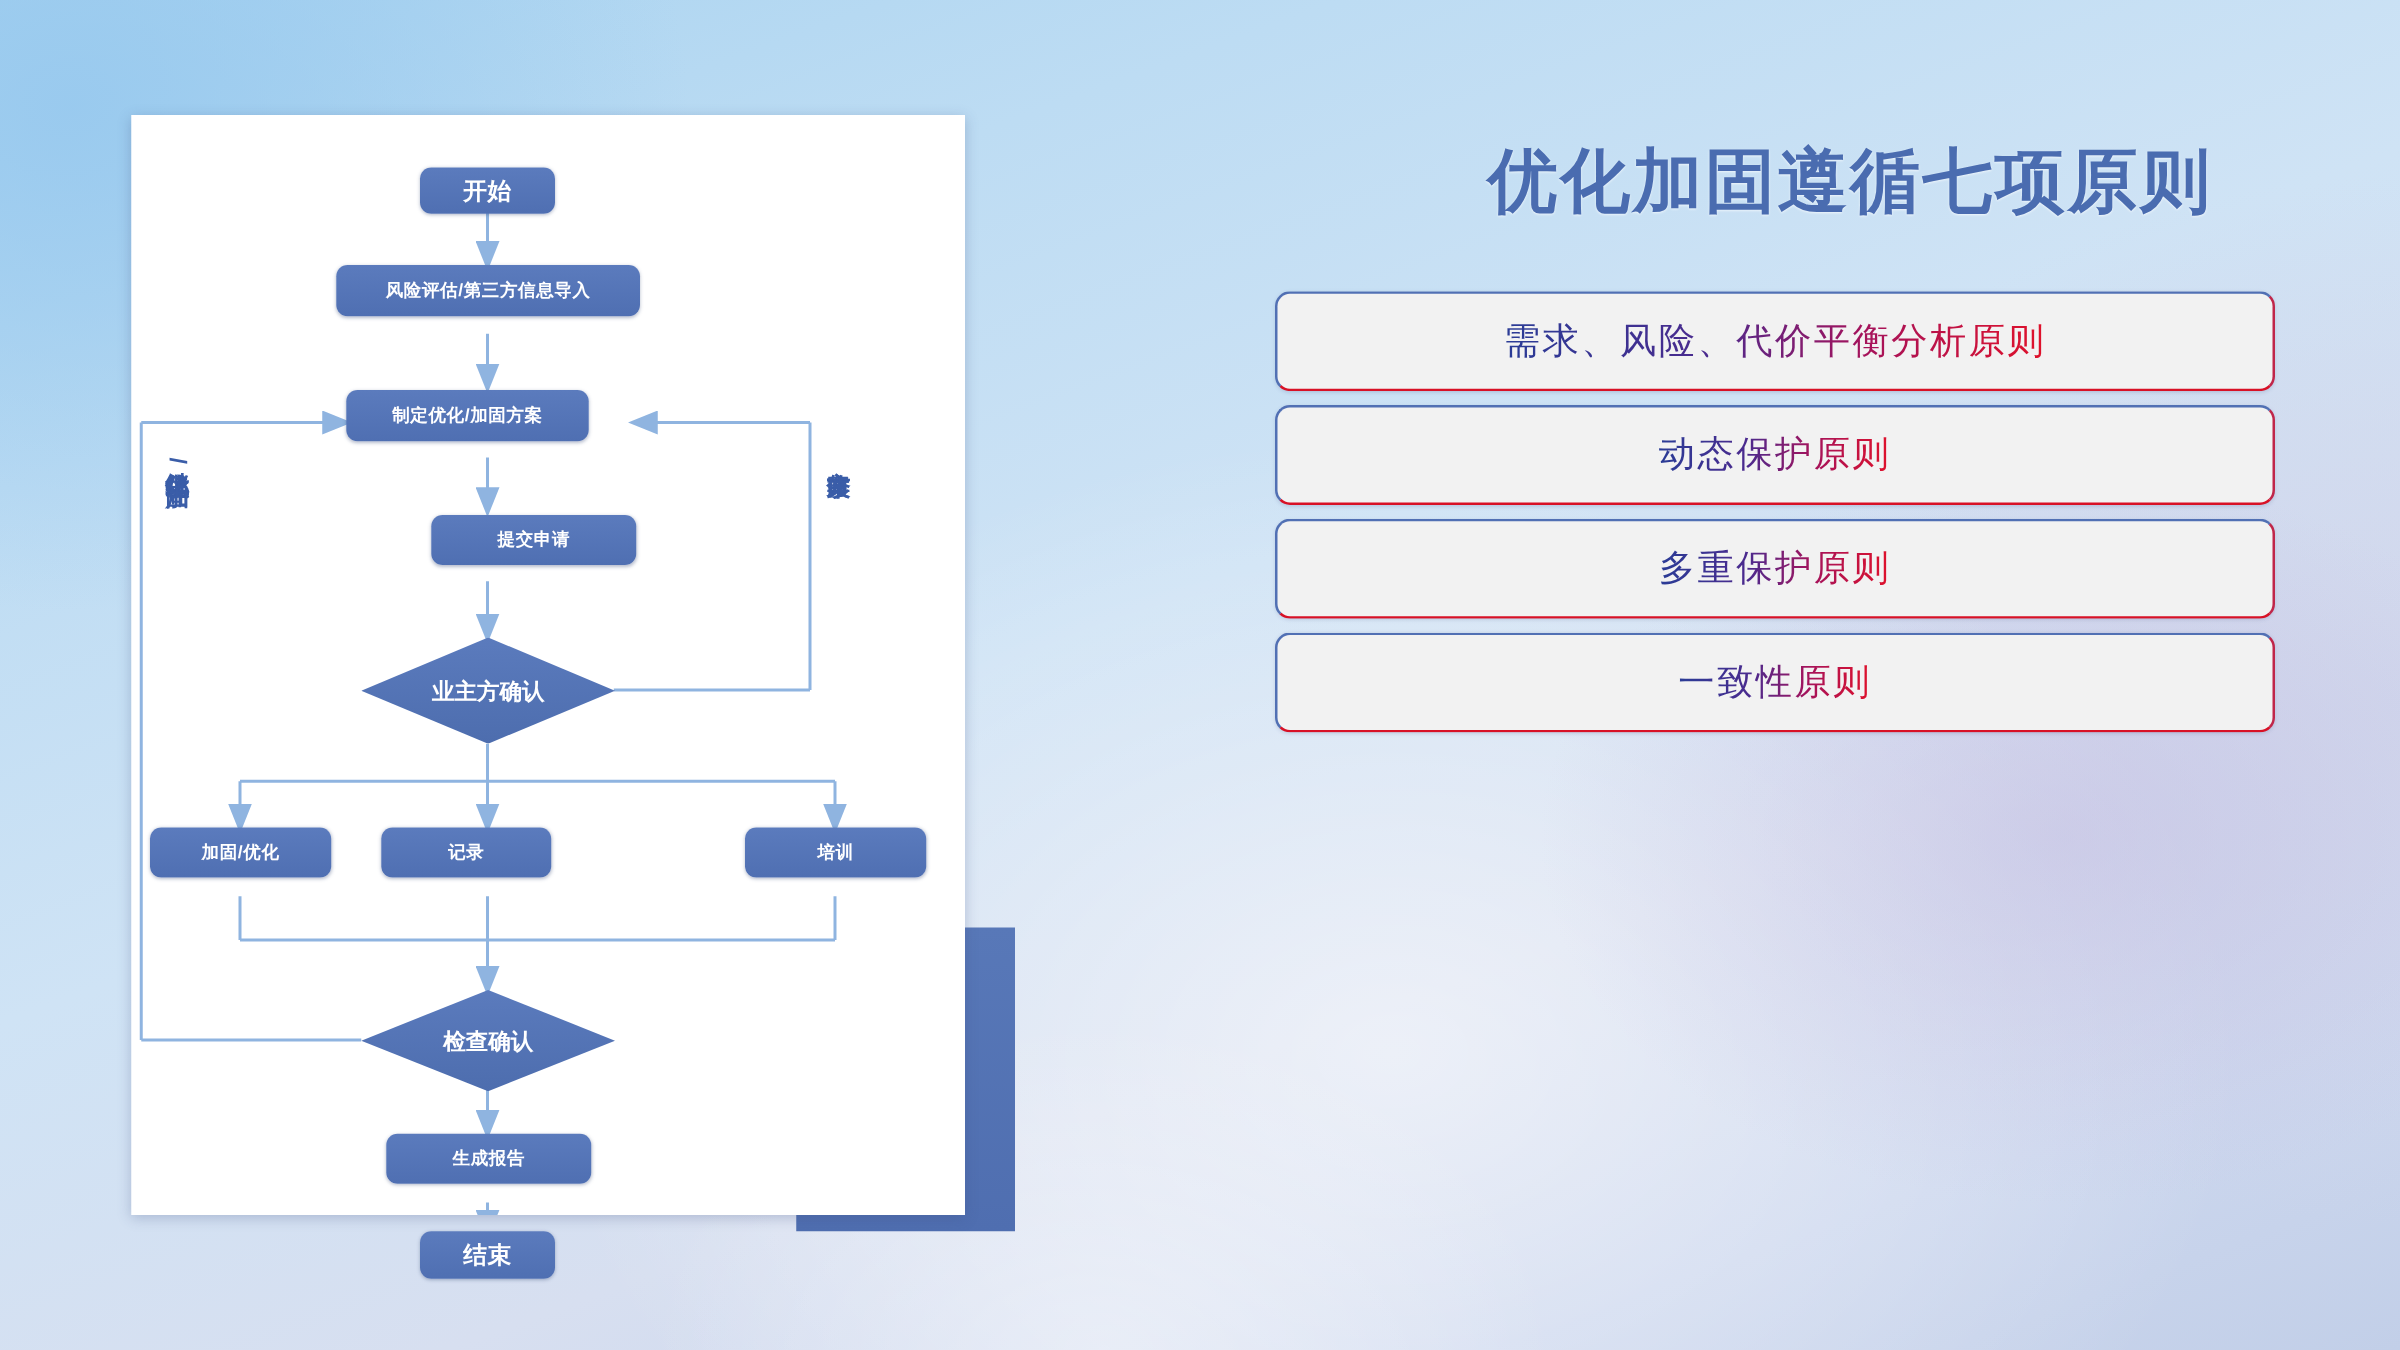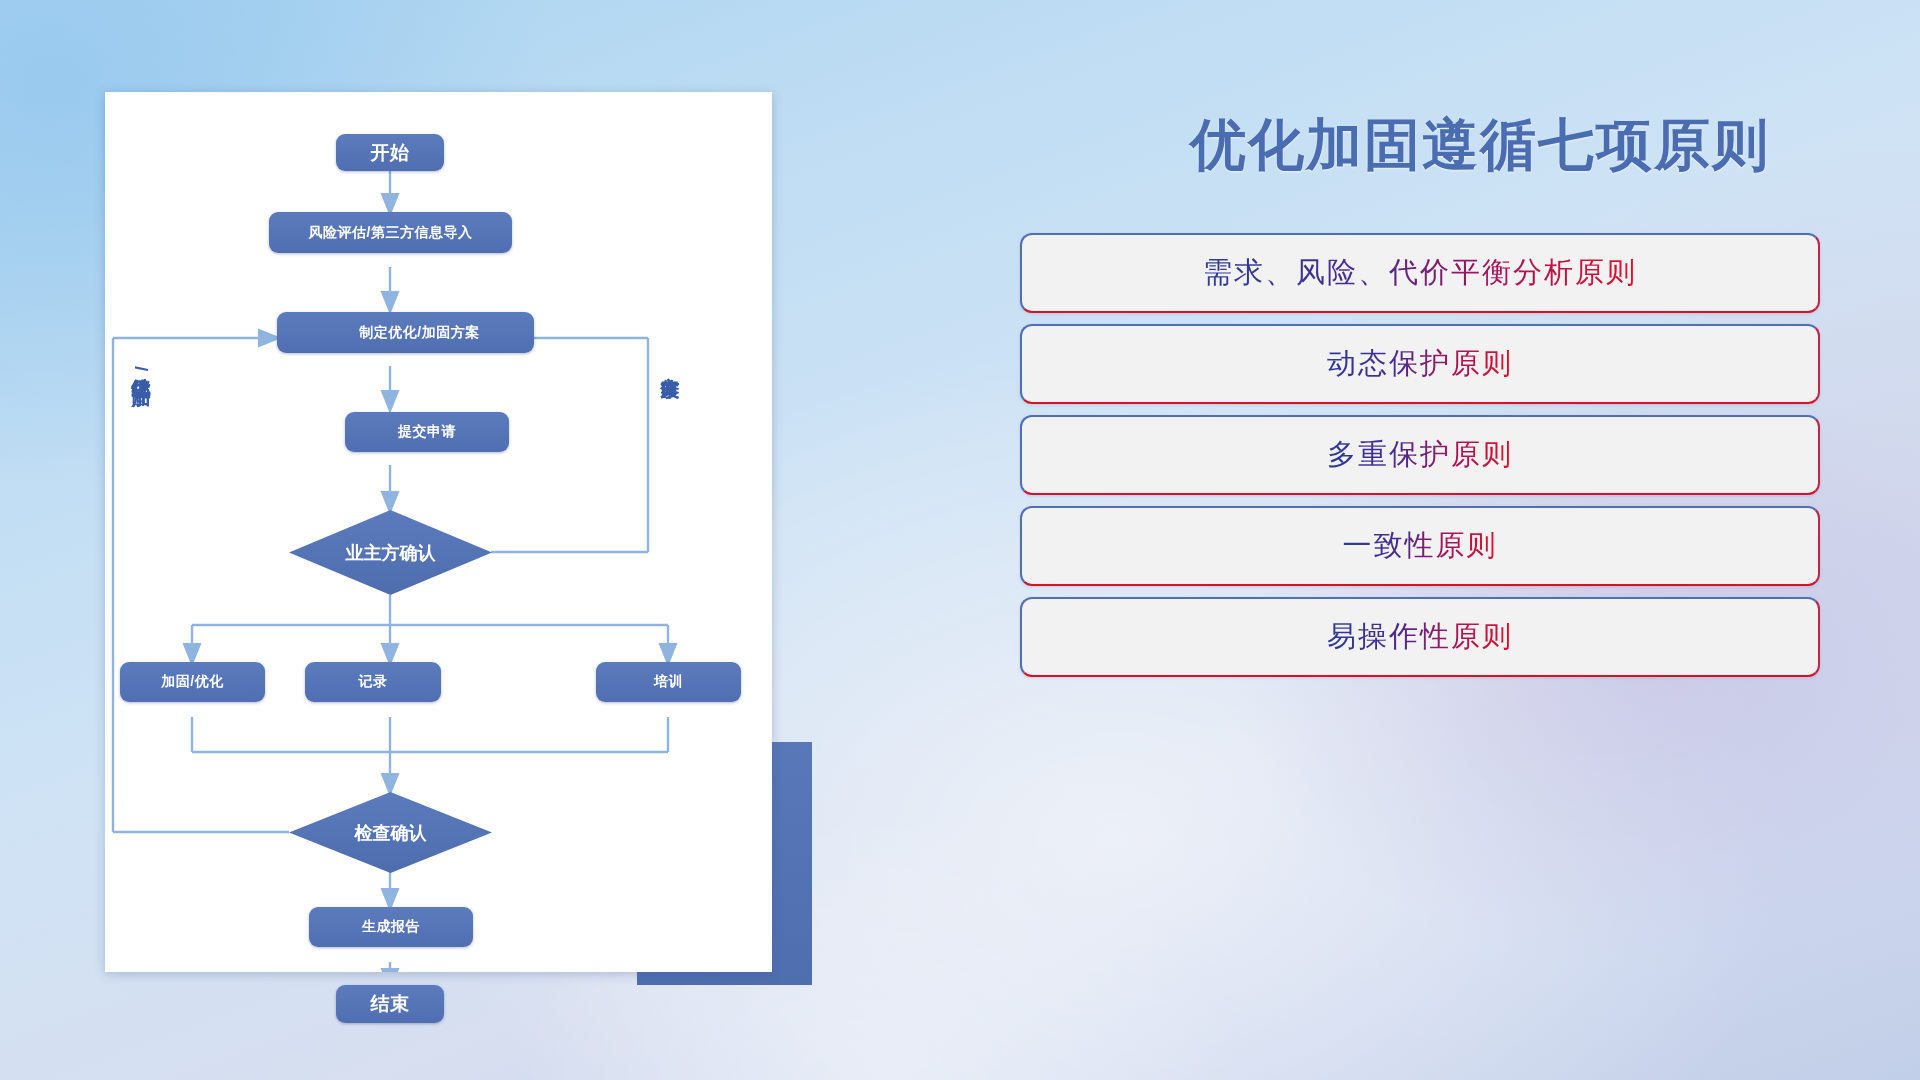--- a/index.html
+++ b/index.html
@@ -140,21 +140,21 @@
         <line x1="386" y1="460" x2="543" y2="460"></line>
         <line x1="543" y1="460" x2="543" y2="246"></line>
         <line x1="543" y1="246" x2="402" y2="246" marker-end="url(#ah)"></line>
       </g>
     </svg>
 
     <div class="node term" style="left:231px;top:42px;width:108px;height:37px;">开始</div>
 
     <div class="node proc" style="left:164px;top:120px;width:243px;height:41px;">风险评估/第三方信息导入</div>
 
-    <div class="node proc" style="left:172px;top:220px;width:229px;height:41px;padding-left:28px;">制定优化/加固方案</div>
+    <div class="node proc" style="left:172px;top:220px;width:194px;height:41px;">制定优化/加固方案</div>
 
     <div class="node proc" style="left:204px;top:320px;width:164px;height:40px;margin-left:36px;">提交申请</div>
 
     <div class="diamond" style="left:184px;top:418px;width:203px;height:85px;">业主方确认</div>
 
     <div class="node proc" style="left:15px;top:570px;width:145px;height:40px;">加固/优化</div>
 
     <div class="node proc" style="left:200px;top:570px;width:136px;height:40px;">记录</div>
 
     <div class="node proc" style="left:491px;top:570px;width:145px;height:40px;">培训</div>
@@ -189,18 +189,15 @@
 
     <div class="card">
       <span class="card-text">多重保护原则</span>
     </div>
 
     <div class="card">
       <span class="card-text">一致性原则</span>
     </div>
 
 
-    <div class="card">
-      <span class="card-text">易操作性原则</span>
-    </div>
 
   </div>
 </div>
 
 </body></html>

